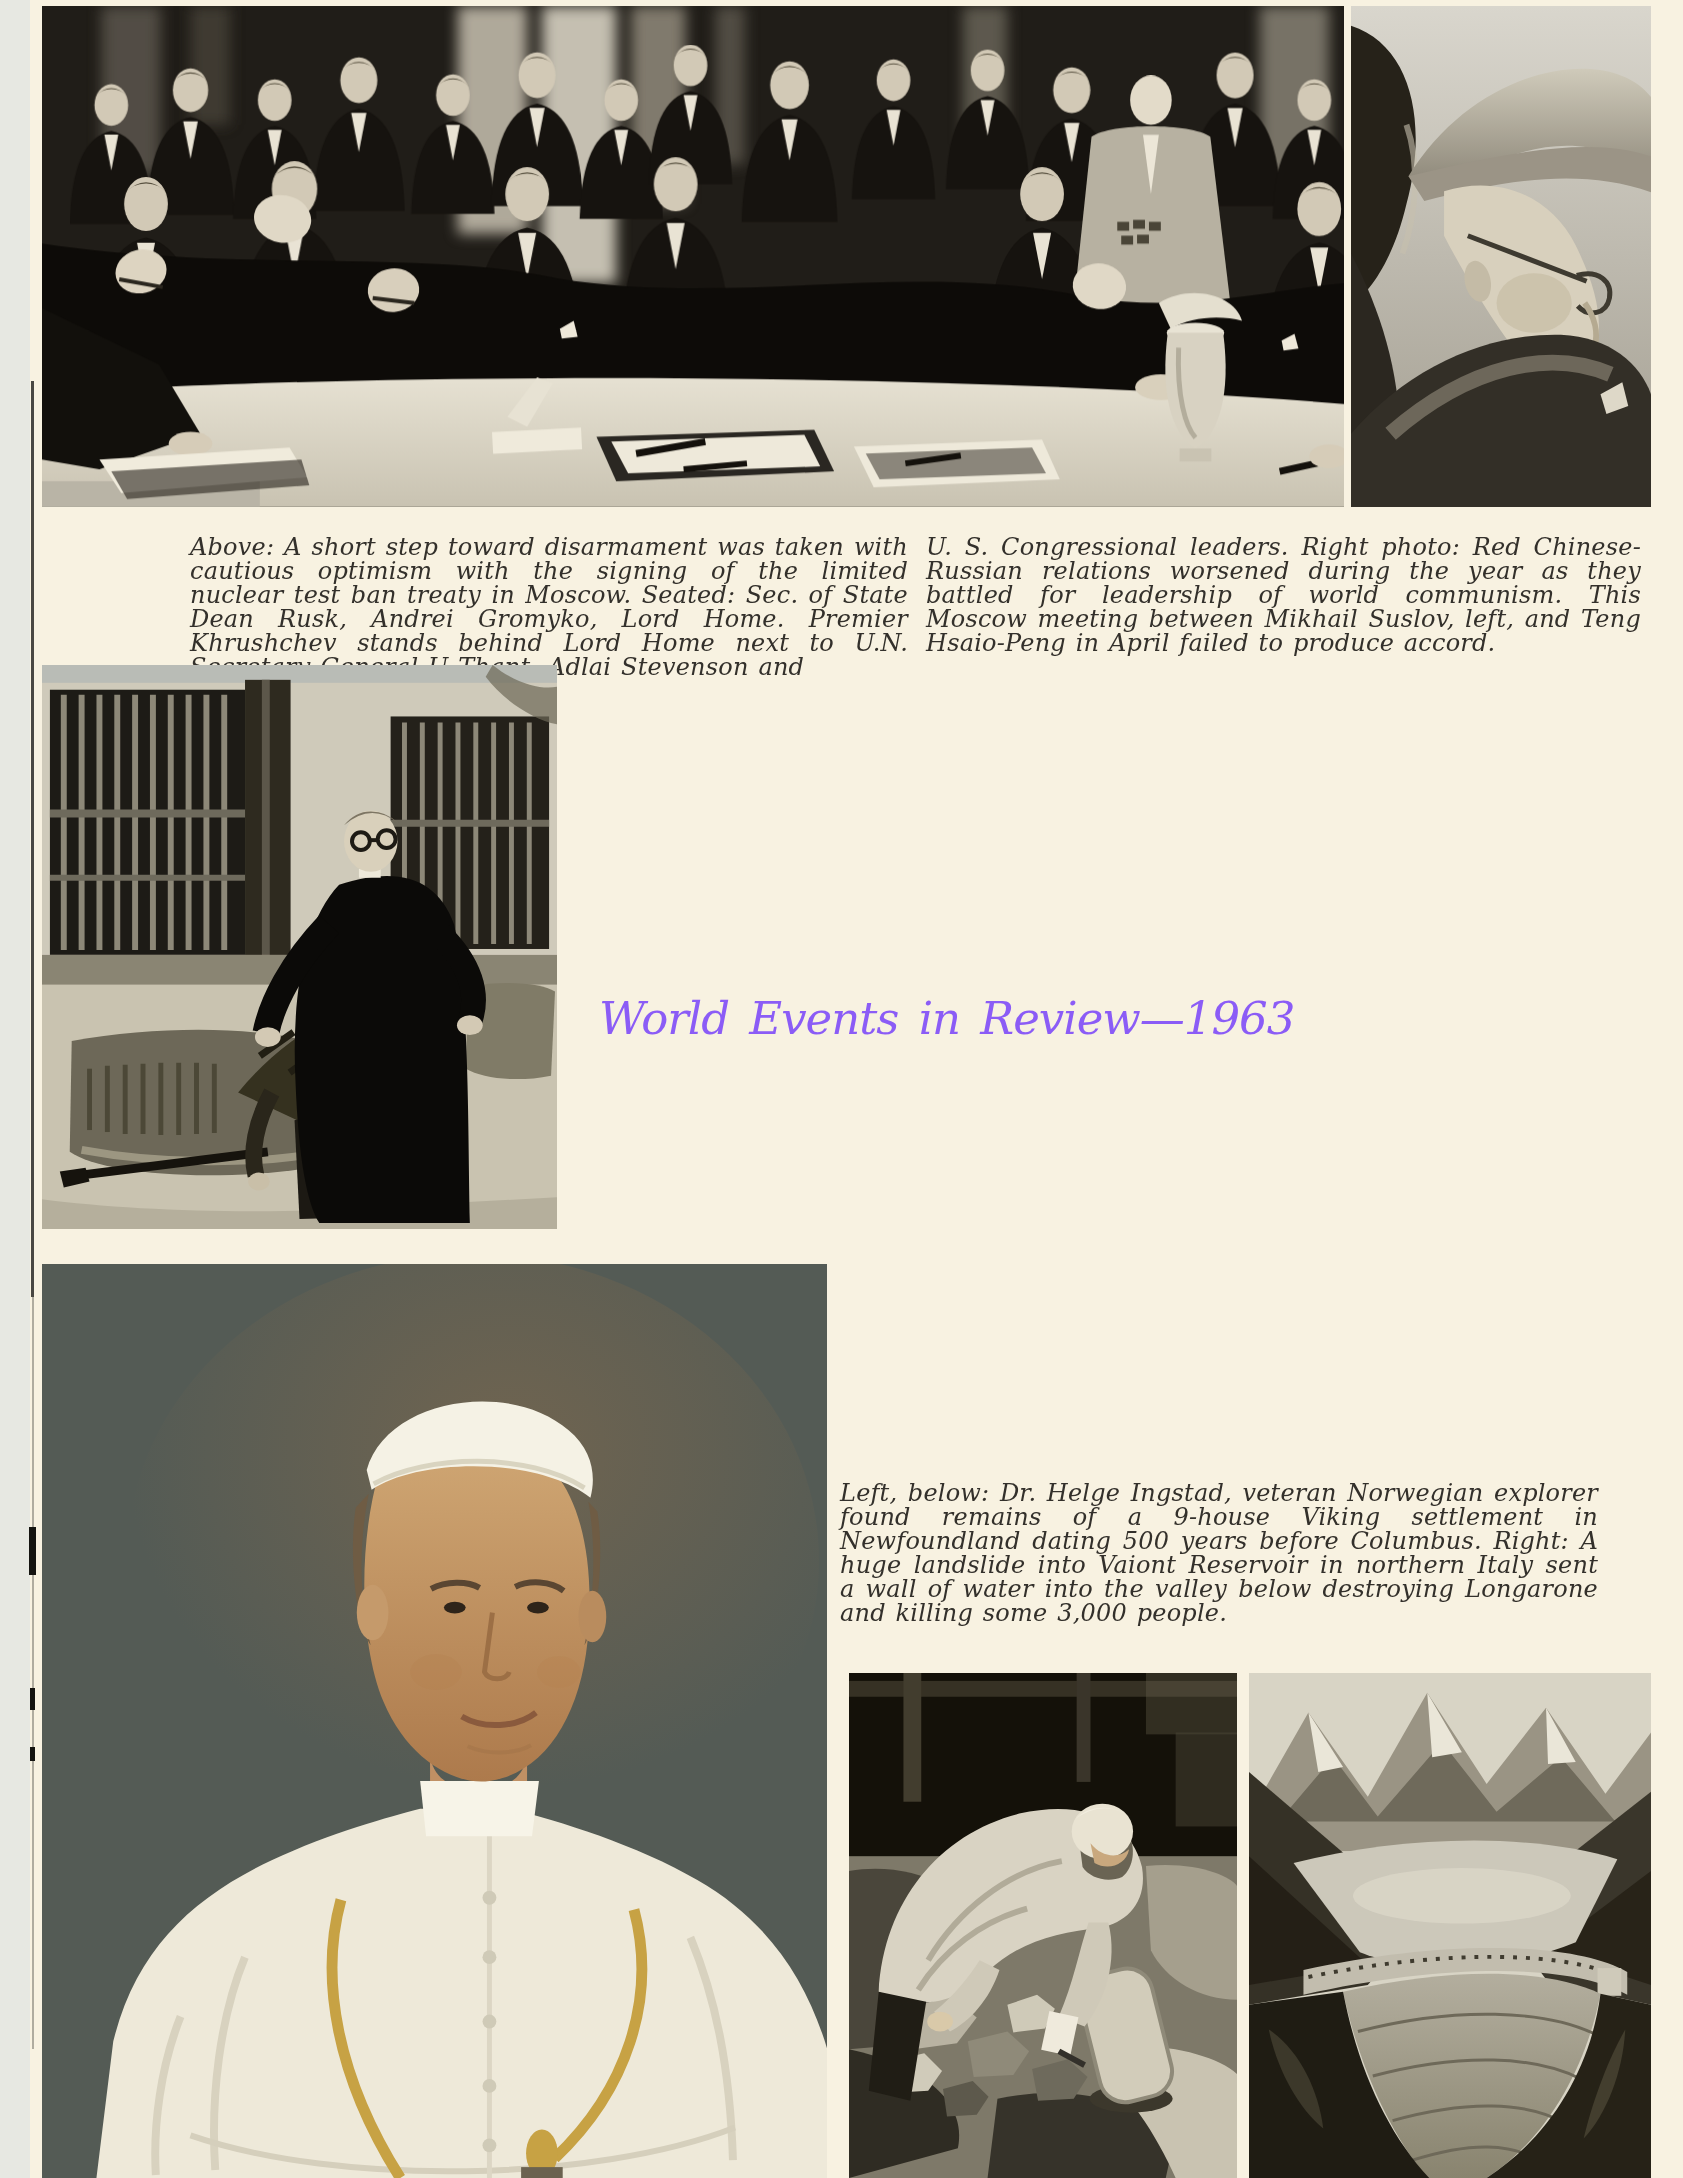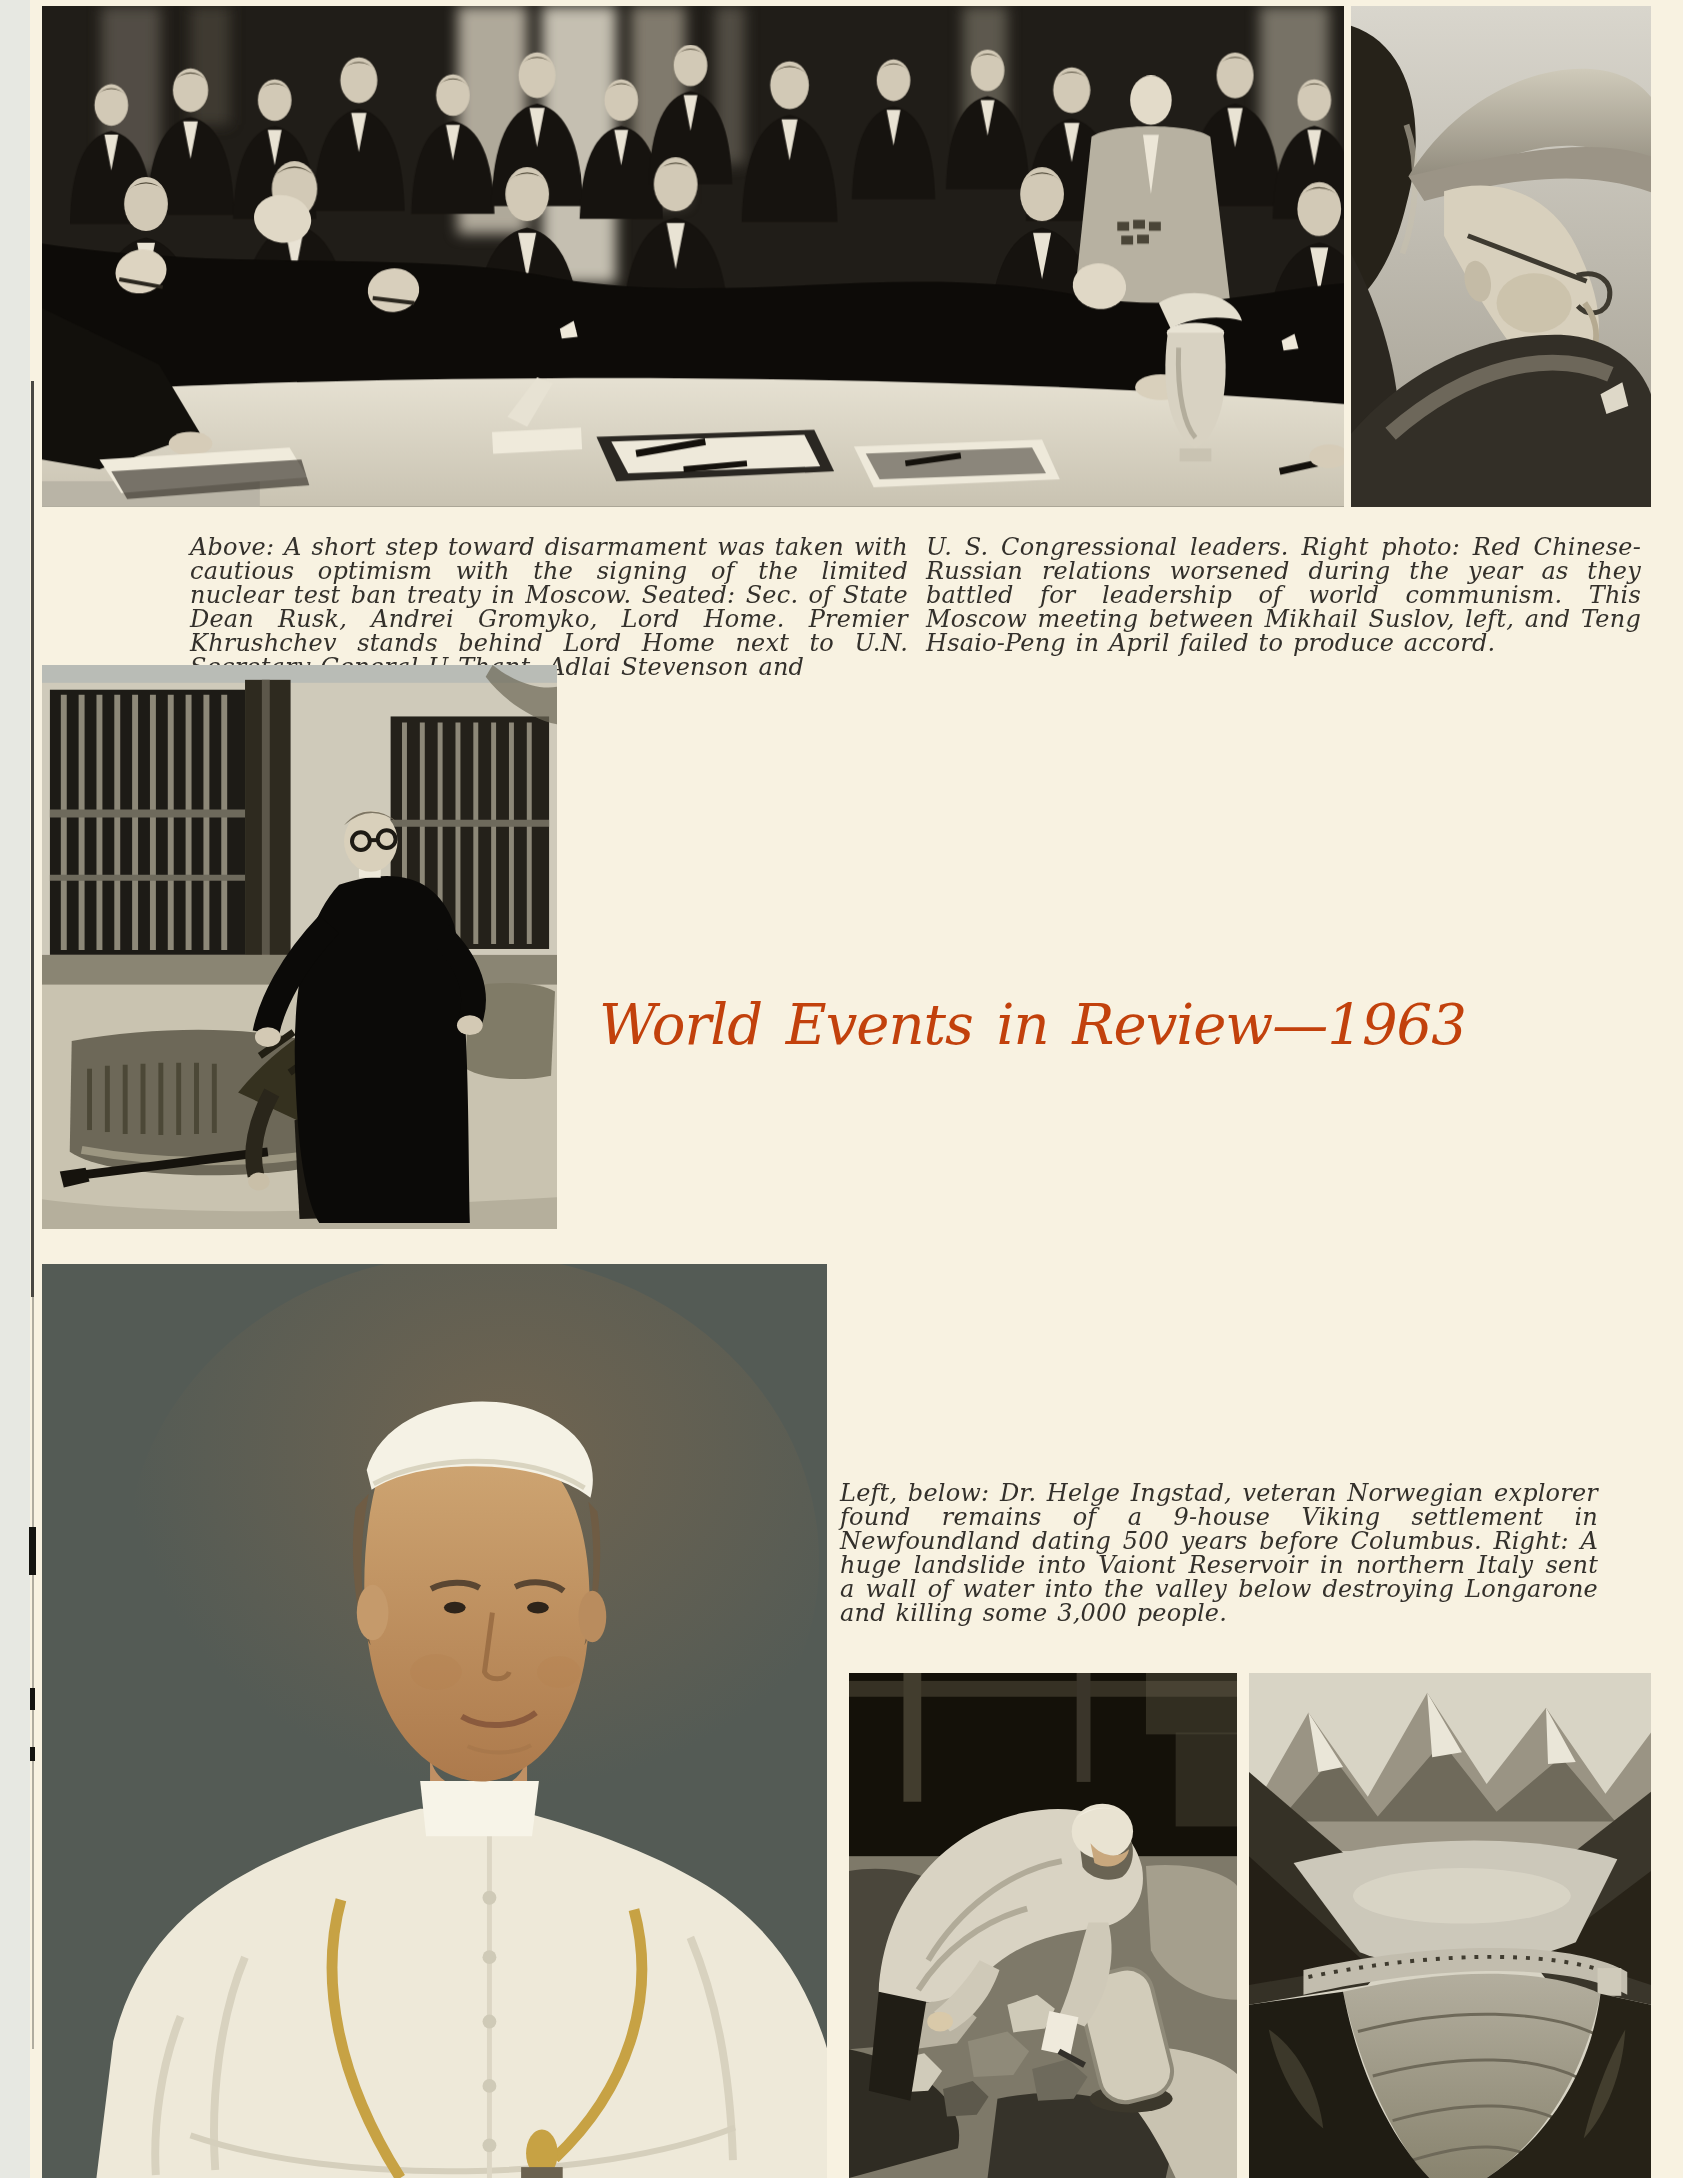--- a/index.html
+++ b/index.html
@@ -10,21 +10,21 @@
   }
   .edge-strip{position:absolute;left:0;top:0;width:30px;height:2178px;background:#e7e8e2;}
   .edge-line{position:absolute;background:#2b2a26;}
   .photo{position:absolute;overflow:hidden;}
   .photo svg{display:block;width:100%;height:100%;}
   .caption{
     position:absolute;font-style:italic;font-size:24px;line-height:24px;
     color:#33302b;text-align:justify;letter-spacing:0.2px;word-spacing:2px;
   }
   .page-title{
-    position:absolute;font-style:italic;font-size:56px;color:#c2410c;
+    position:absolute;font-style:italic;font-size:45px;color:#8b5cf6;
     white-space:nowrap;letter-spacing:-1px;word-spacing:7px;
   }
 </style>
 </head>
 <body>
 
 <div class="page">
 
   <div class="edge-strip"></div>
   <div class="edge-line" style="left:31px;top:381px;width:3px;height:916px;opacity:.85"></div>

